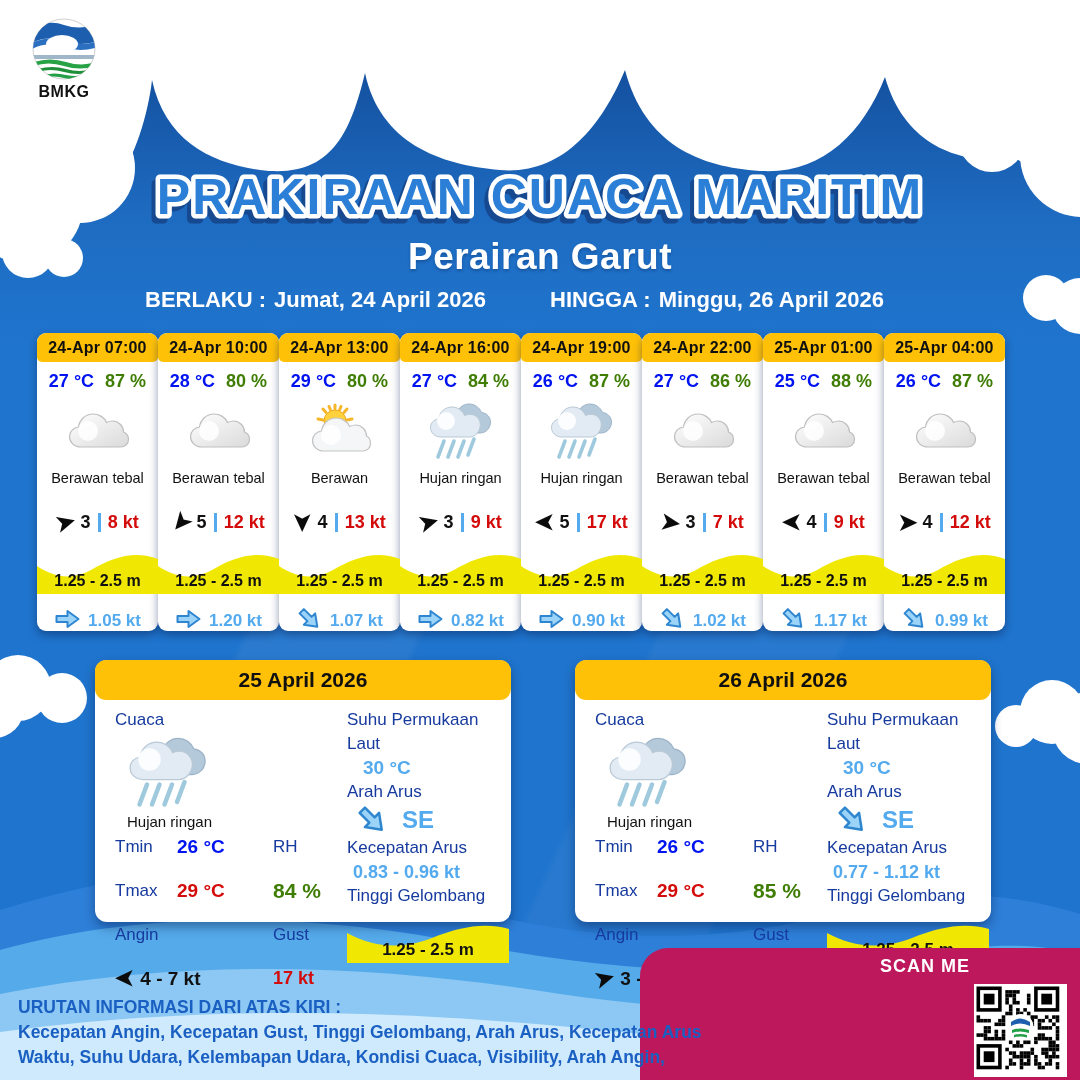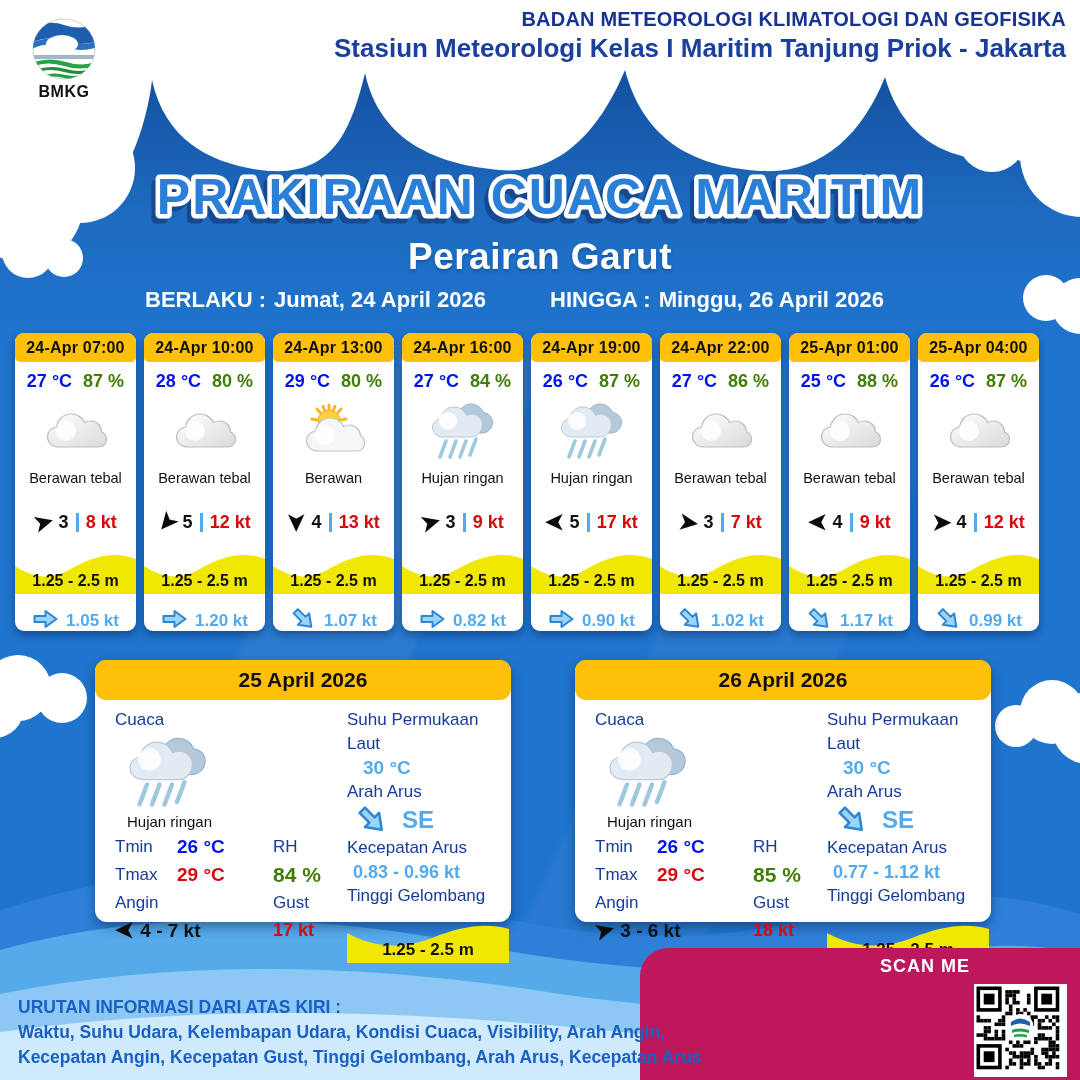--- a/index.html
+++ b/index.html
@@ -26,21 +26,21 @@
   .logo-wrap .bmkg-label{font-weight:bold;font-size:16px;color:#111;margin-top:-2px;letter-spacing:.5px;}
   
   .title-svg{position:absolute;top:160px;left:90px;z-index:5;}
   .subtitle{position:absolute;top:236px;left:0;width:1080px;text-align:center;color:#fff;
     font-size:37px;font-weight:bold;letter-spacing:.5px;z-index:5;text-shadow:0 2px 3px rgba(10,40,90,.35);}
   .validity{position:absolute;top:287px;left:0;width:1080px;z-index:5;color:#fff;font-size:22px;font-weight:bold;}
   .validity .seg1{position:absolute;left:145px;}
   .validity .seg2{position:absolute;left:550px;}
   .validity .v-label{margin-right:8px;}
   
-  .hourly-row{position:absolute;top:333px;left:15px;width:1026px;display:flex;gap:8px;z-index:5;}
+  .hourly-row{position:absolute;top:333px;left:37px;width:1026px;display:flex;z-index:5;}
   .h-card{width:121px;height:298px;background:#fff;border-radius:9px;flex:none;
     box-shadow:0 4px 9px rgba(8,30,80,.45);display:flex;flex-direction:column;overflow:hidden;}
   .h-head{height:29px;background:var(--gold,#ffc107);border-radius:8px 8px 5px 5px;
     display:flex;align-items:center;justify-content:center;
     font-size:16px;font-weight:bold;color:#101010;letter-spacing:.2px;flex:none;}
   .h-temp{display:flex;justify-content:center;gap:11px;margin-top:9px;font-size:18px;font-weight:bold;flex:none;}
   .h-temp .t{color:var(--temp-blue,#0013f0);}
   .h-temp .h{color:var(--rh-green,#3f7d04);}
   .h-icon{height:74px;display:flex;align-items:center;justify-content:center;flex:none;margin-top:2px;}
   .h-cond{text-align:center;font-size:14.5px;color:#111;margin-top:2px;flex:none;}
@@ -61,21 +61,21 @@
     box-shadow:0 5px 11px rgba(8,30,80,.45);z-index:5;}
   .daily-card.pos0{left:95px;}
   .daily-card.pos1{left:575px;}
   .daily-header{height:40px;background:var(--gold,#ffc107);border-radius:11px;
     display:flex;align-items:center;justify-content:center;font-size:21px;font-weight:bold;color:#101010;}
   .daily-body{display:flex;padding:8px 12px 0 20px;}
   .d-left{width:232px;flex:none;}
   .d-label{color:var(--navy,#163a9e);font-size:17px;line-height:24px;}
   .d-icon{height:78px;padding-left:12px;}
   .d-cond{font-size:15px;color:#111;margin:2px 0 3px 12px;line-height:20px;}
-  .d-grid{display:grid;grid-template-columns:62px 96px 74px;row-gap:4px;align-items:center;}
+  .d-grid{display:grid;grid-template-columns:62px 96px 74px;row-gap:20px;align-items:center;}
   .d-val-tmin{color:var(--temp-blue,#0013f0);font-weight:bold;font-size:19px;}
   .d-val-tmax{color:var(--speed-red,#d40b0b);font-weight:bold;font-size:19px;}
   .d-val-rh{color:var(--rh-green,#3f7d04);font-weight:bold;font-size:21px;}
   .d-val-gust{color:var(--speed-red,#d40b0b);font-weight:bold;font-size:18px;}
   .d-windrow{grid-column:1 / span 2;display:flex;align-items:center;gap:6px;
     font-size:19px;font-weight:bold;color:#111;}
   .d-right{width:168px;flex:none;}
   .d-sst{color:var(--current-blue,#53aaee);font-weight:bold;font-size:19px;line-height:24px;margin-left:16px;}
   .d-dir-row{display:flex;align-items:center;gap:13px;margin:1px 0 1px 8px;height:30px;}
   .d-se{color:var(--current-blue,#53aaee);font-weight:bold;font-size:24px;}
@@ -151,24 +151,20 @@
         <ellipse cx="32" cy="27" rx="16" ry="9" fill="#ffffff"></ellipse>
         <path d="M2,38 h64 v4 h-64 z" fill="#9fb7c9"></path>
         <path d="M4,45 Q20,40 36,45 Q52,50 66,45 L66,49 Q50,54 34,49 Q18,44 4,49 Z" fill="#27a244"></path>
         <path d="M8,52 Q22,48 36,52 Q50,56 62,52 L62,55 Q48,59 34,55 Q20,51 8,55 Z" fill="#1f8f3a"></path>
         <path d="M14,58 Q24,55 36,58 Q46,60 54,58 L54,61 Q44,64 34,61 Q24,58 14,61 Z" fill="#23a047"></path>
       </g>
     </svg>
     <div class="bmkg-label">BMKG</div>
   </div>
 
-  <div class="agency">
-    <div class="agency-l1">BADAN METEOROLOGI KLIMATOLOGI DAN GEOFISIKA</div>
-    <div class="agency-l2">Stasiun Meteorologi Kelas I Maritim Tanjung Priok - Jakarta</div>
-  </div>
 
   <svg class="title-svg" width="900" height="74" viewBox="0 0 900 74">
     <text x="450" y="54" text-anchor="middle" font-family="Liberation Sans, sans-serif" font-size="50" font-weight="bold" letter-spacing="2" paint-order="stroke" stroke="#ffffff" stroke-width="9" stroke-linejoin="round" fill="#2b7fd6" style="filter:drop-shadow(-4px 5px 0 #16498f);">PRAKIRAAN CUACA MARITIM</text>
   </svg>
   <div class="subtitle">Perairan Garut</div>
 
   <div class="validity">
     <span class="seg1">
       <span class="v-label">BERLAKU :</span><span>Jumat, 24 April 2026</span>
     </span>
@@ -647,22 +643,22 @@
 
   <svg class="bottom-waves" width="1080" height="262" viewBox="0 0 1080 262" preserveAspectRatio="none">
     <path fill="#2e7fd8" d="M0,92 C180,38 300,38 430,80 C560,122 700,132 830,96 C930,68 1010,74 1080,96 L1080,262 L0,262 Z"></path>
     <path fill="#55aaea" d="M0,132 C150,90 320,96 470,126 C640,160 800,160 930,136 C990,124 1040,126 1080,136 L1080,262 L0,262 Z"></path>
     <path fill="#8cc8f3" d="M0,176 C200,136 400,150 560,176 C720,200 880,196 1080,170 L1080,262 L0,262 Z"></path>
     <path fill="#cfeafc" d="M0,214 C220,184 430,194 620,214 C800,232 950,228 1080,212 L1080,262 L0,262 Z"></path>
   </svg>
 
   <div class="footer-text">
     <div>URUTAN INFORMASI DARI ATAS KIRI :</div>
+    <div>Kecepatan Angin, Kecepatan Gust, Tinggi Gelombang, Arah Arus, Kecepatan Arus</div>
     <div>Waktu, Suhu Udara, Kelembapan Udara, Kondisi Cuaca, Visibility, Arah Angin,</div>
-    <div>Kecepatan Angin, Kecepatan Gust, Tinggi Gelombang, Arah Arus, Kecepatan Arus</div>
   </div>
 
   <div class="qr-panel">
     <div class="scan-me">SCAN ME</div>
     <div class="qr-box">
       <svg id="qr-svg" width="93" height="93" viewBox="0 0 93 93">
           <rect x="0" y="0" width="93" height="93" fill="#ffffff"></rect>
           <rect x="31.3" y="6.1" width="3.6" height="3.6" fill="#000"></rect>
           <rect x="34.9" y="6.1" width="3.6" height="3.6" fill="#000"></rect>
           <rect x="38.5" y="6.1" width="3.6" height="3.6" fill="#000"></rect>

